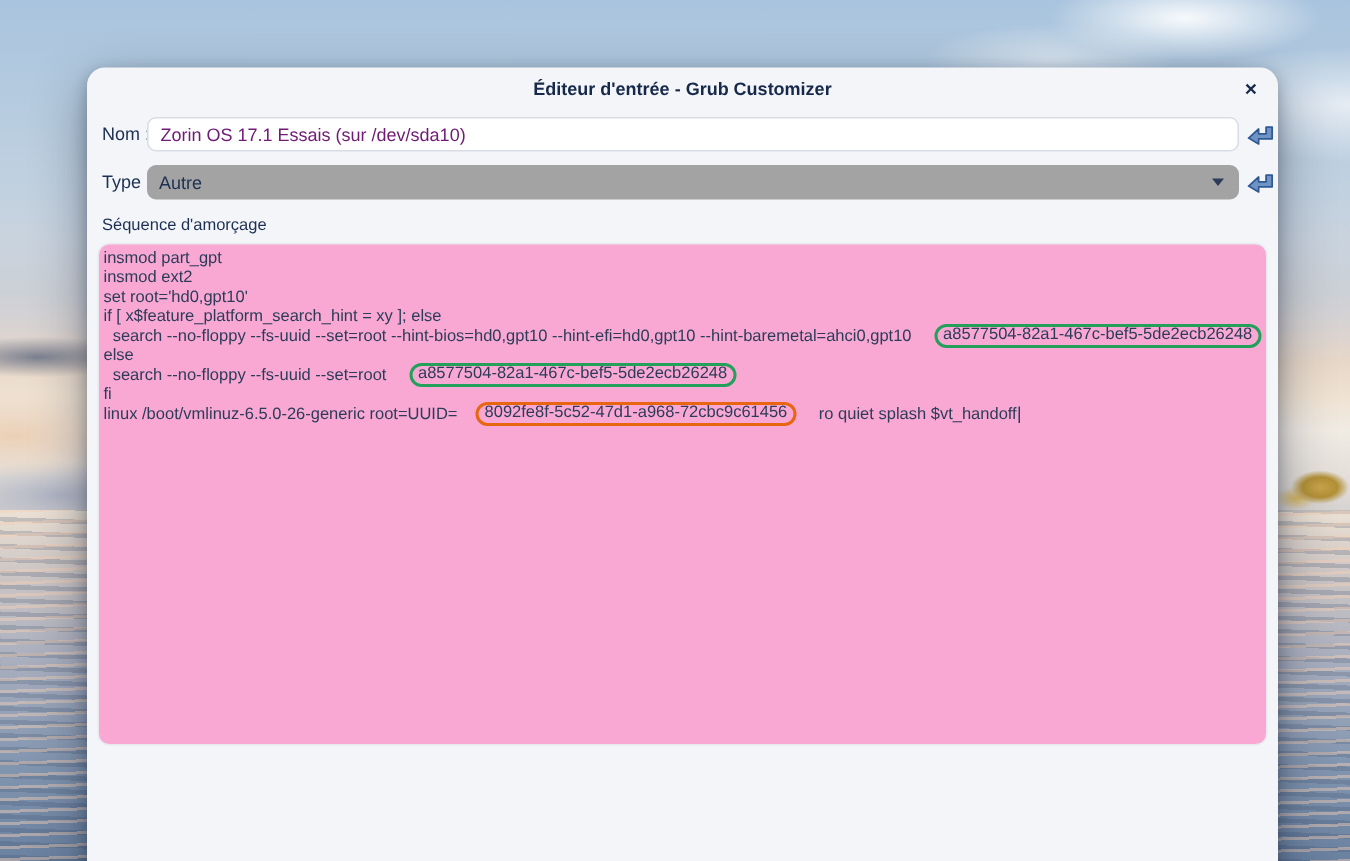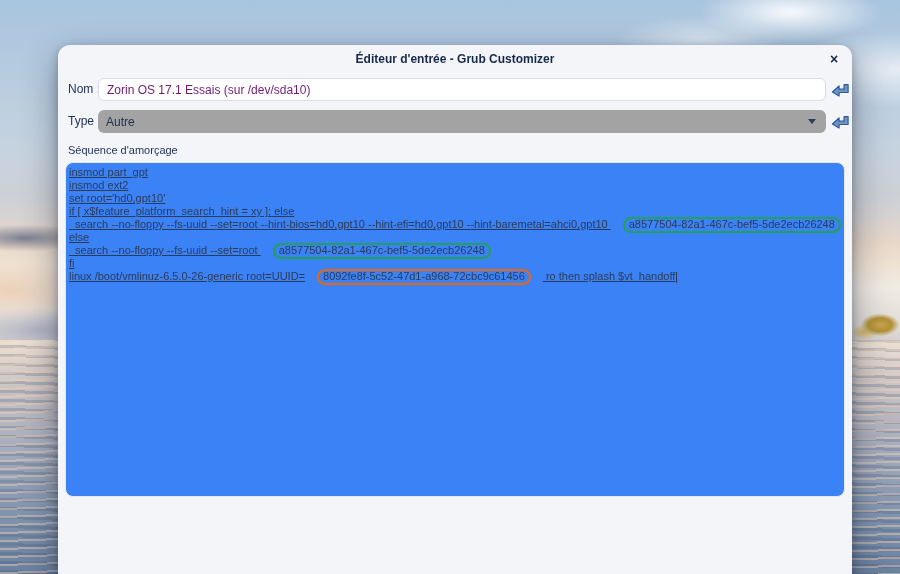--- a/index.html
+++ b/index.html
@@ -61,22 +61,22 @@
   }
   .chevron{
     position:absolute;right:10px;top:9px;width:0;height:0;
     border-left:4px solid transparent;border-right:4px solid transparent;border-top:5px solid #2c3c58;
   }
   .revert-btn{position:absolute;left:773px;width:19px;height:19px;}
   .revert-btn svg{display:block;}
   .seq-label{position:absolute;left:10px;top:99px;font-size:11px;color:#1d2f52;}
   .editor{
     position:absolute;left:7px;top:117px;width:780px;height:335px;box-sizing:border-box;
-    background:#3b82f6;border:1px solid #e7e9ee;border-radius:8px;
-    padding:3px 0 0 3px;font-size:11px;line-height:13px;color:#2c3c58;overflow:hidden;cursor:text;text-decoration:underline;
+    background:#f9a8d4;border:1px solid #e7e9ee;border-radius:8px;
+    padding:3px 0 0 3px;font-size:11px;line-height:13px;color:#2c3c58;overflow:hidden;cursor:text;
   }
   .code-line{height:13px;white-space:pre;}
   .code-line span{white-space:pre;}
   .uuid-box{
     display:inline-block;box-sizing:border-box;height:16px;line-height:11px;
     border:2.5px solid #23a05a;border-radius:8px;padding:0 4px;margin:-3px 12px;vertical-align:middle;
   }
   .caret{display:inline-block;width:1px;height:11px;background:#2c3c58;vertical-align:middle;margin-left:1px;}
   .footer{
     position:absolute;left:0;right:0;bottom:0;height:33px;box-sizing:border-box;
@@ -125,21 +125,21 @@
 
   <div class="editor" id="code-editor">
       <div class="code-line"><span>insmod part_gpt</span></div>
       <div class="code-line"><span>insmod ext2</span></div>
       <div class="code-line"><span>set root='hd0,gpt10'</span></div>
       <div class="code-line"><span>if [ x$feature_platform_search_hint = xy ]; else</span></div>
       <div class="code-line"><span>  search --no-floppy --fs-uuid --set=root --hint-bios=hd0,gpt10 --hint-efi=hd0,gpt10 --hint-baremetal=ahci0,gpt10 </span><span class="uuid-box" style="border-color: rgb(35, 160, 90);">a8577504-82a1-467c-bef5-5de2ecb26248</span></div>
       <div class="code-line"><span>else</span></div>
       <div class="code-line"><span>  search --no-floppy --fs-uuid --set=root </span><span class="uuid-box" style="border-color: rgb(35, 160, 90);">a8577504-82a1-467c-bef5-5de2ecb26248</span></div>
       <div class="code-line"><span>fi</span></div>
-      <div class="code-line"><span>linux /boot/vmlinuz-6.5.0-26-generic root=UUID=</span><span class="uuid-box" style="border-color: rgb(232, 102, 15);">8092fe8f-5c52-47d1-a968-72cbc9c61456</span><span> ro then splash $vt_handoff</span><span class="caret"></span></div>
+      <div class="code-line"><span>linux /boot/vmlinuz-6.5.0-26-generic root=UUID=</span><span class="uuid-box" style="border-color: rgb(232, 102, 15);">8092fe8f-5c52-47d1-a968-72cbc9c61456</span><span> ro quiet splash $vt_handoff</span><span class="caret"></span></div>
     </div>
 
   <div class="footer">
     <div class="btn">Annuler</div>
     <div class="btn">Valider</div>
   </div>
 
 </div>
 
 </body></html>

